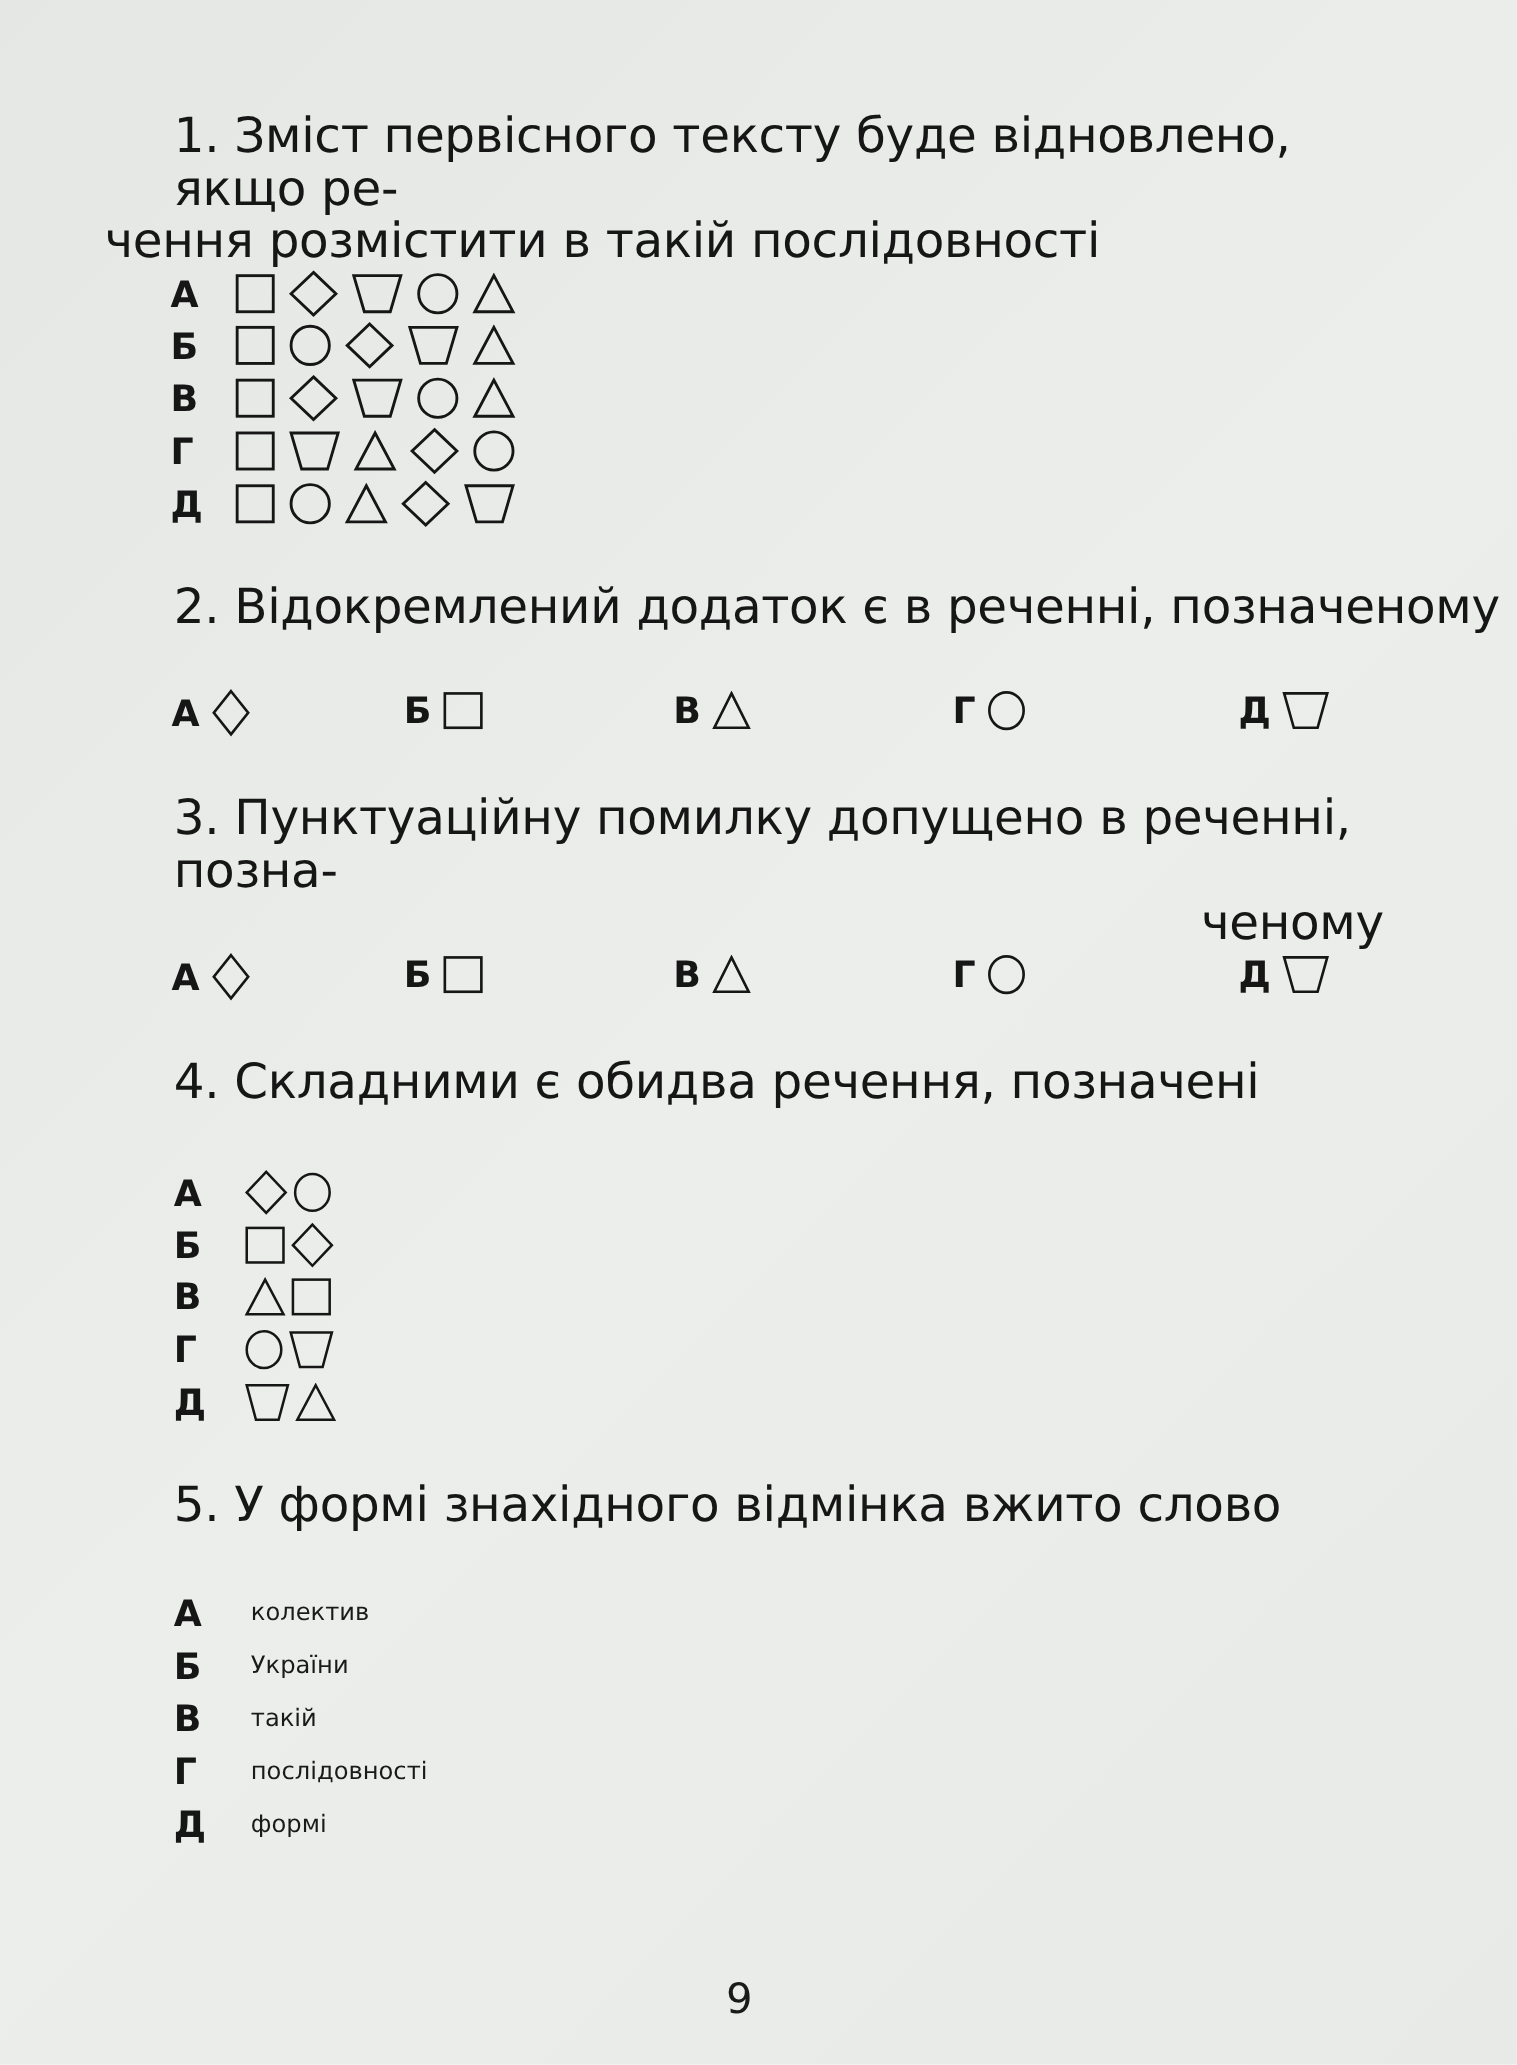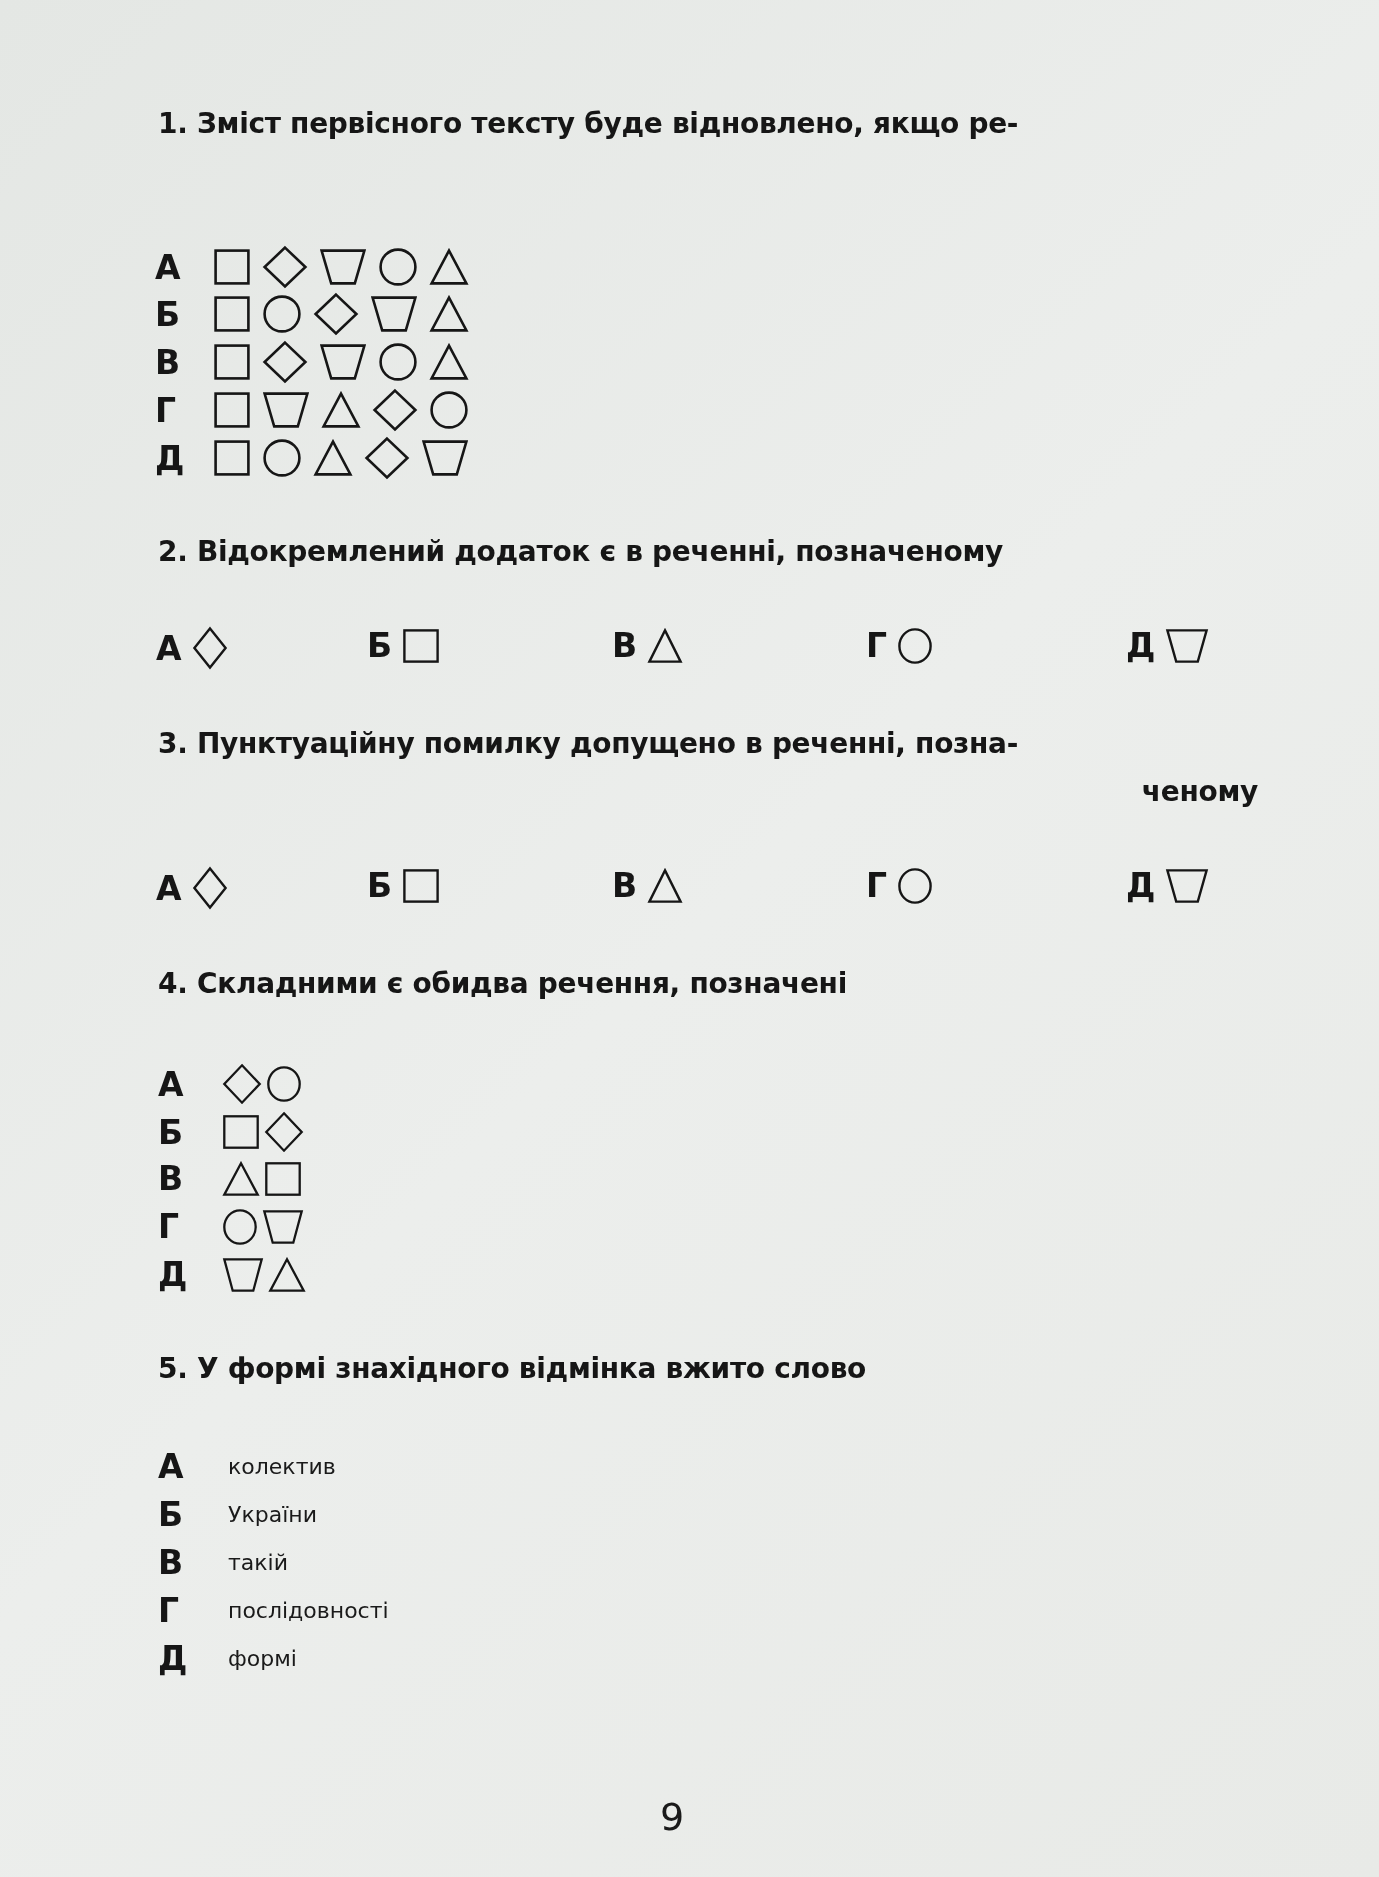--- a/index.html
+++ b/index.html
@@ -7,22 +7,22 @@
     width: 1379px; height: 1877px;
     background: #e8ebe8;
     background: linear-gradient(135deg, #e4e7e4 0%, #eceeec 50%, #e8eae7 100%);
     font-family: "DejaVu Sans", "Liberation Sans", sans-serif;
     color: #141414;
     position: relative;
     overflow: hidden;
   }
   .q-title {
     position: absolute;
-    font-weight: bold;
-    font-size: 28px;
+    font-weight: normal;
+    font-size: 44px;
     line-height: 48px;
     letter-spacing: -0.3px;
     color: #161616;
   }
   .letter {
     font-weight: bold;
     font-size: 33px;
     display: inline-block;
     color: #161616;
   }
@@ -42,20 +42,21 @@
   .page-num {
     position: absolute; left: 660px; top: 1795px;
     font-size: 38px; color: #1a1a1a;
   }
 </style>
 </head>
 <body>
 
 <div class="q-title" style="left:158px; top:100px; width:1100px;">
   <div>1. Зміст первісного тексту буде відновлено, якщо ре-</div>
+  <div style="margin-left:-63px;">чення розмістити в такій послідовності</div>
 </div>
 <div id="q1-options">
     <div class="row" style="left: 155px; top: 245px;">
       <span class="letter">А</span>
       <span class="shape" style="margin-right: 11px;">
         <svg width="38" height="38" viewBox="0 0 38 38" fill="none" stroke="#161616" stroke-width="2.6" stroke-linejoin="miter">
           <rect x="2.6" y="2.6" width="32.8" height="32.8"></rect>
         </svg>
       </span>
       <span class="shape" style="margin-right: 11px;">

